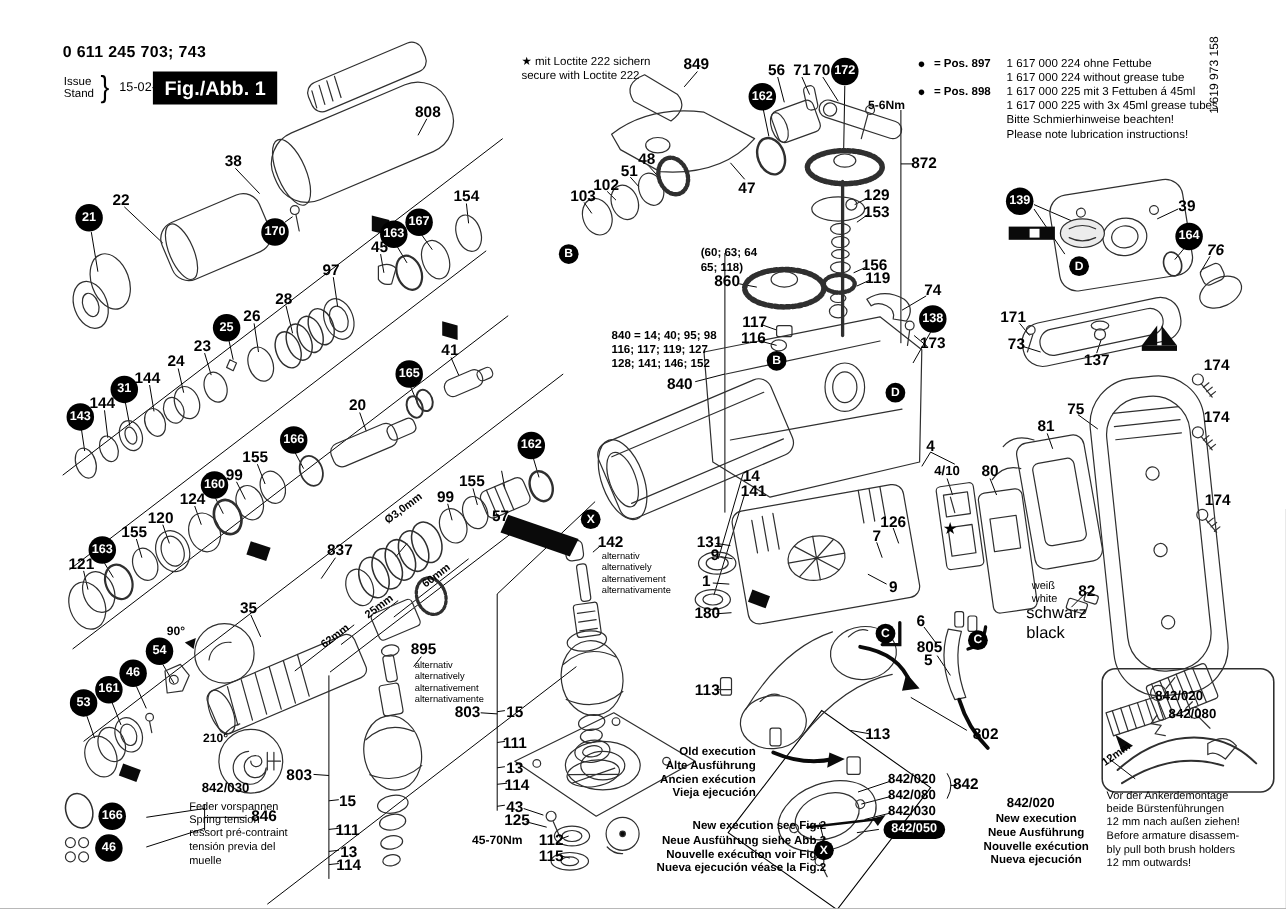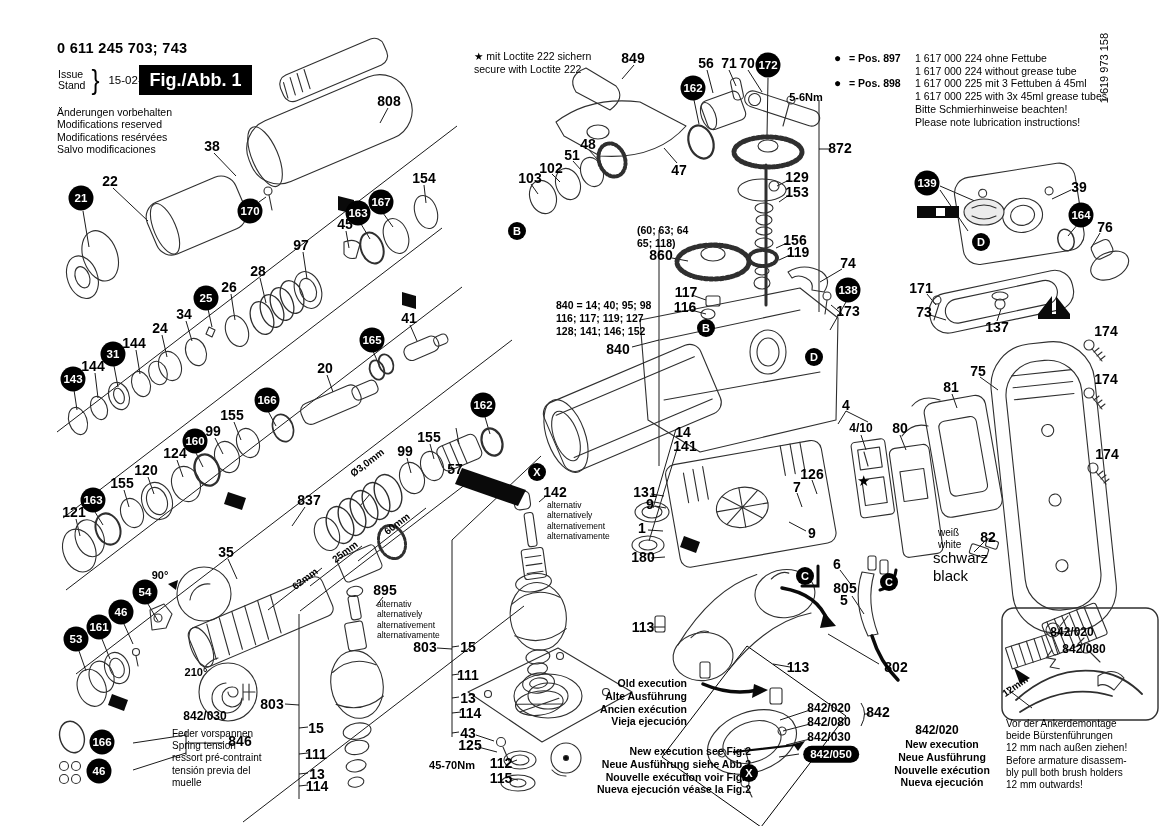--- a/index.html
+++ b/index.html
@@ -551,26 +551,20 @@
     <span class="issue-words">
       <span>Issue</span>
       <span>Stand</span>
     </span>
     <span class="issue-brace">}</span>
     <span class="issue-date">15-02-10</span>
   </div>
 
   <div class="fig-box">Fig./Abb. 1</div>
 
-  <div class="mods">
-    <div>Änderungen vorbehalten</div>
-    <div>Modifications reserved</div>
-    <div>Modifications resérvées</div>
-    <div>Salvo modificaciones</div>
-  </div>
 
   <div class="legend" id="legend-rows">
       <div class="legrow">
         <span class="lb">●</span>
         <span class="lp">= Pos. 897</span>
         <span class="lt">1 617 000 224 ohne Fettube</span>
       </div>
       <div class="legrow">
         <span class="lb"></span>
         <span class="lp"></span>
@@ -605,21 +599,21 @@
       <div class="co k-c" style="left: 81px; top: 198px;">21</div>
       <div class="co k-c" style="left: 250px; top: 211px;">170</div>
       <div class="co k-p" style="left: 424px; top: 178px;">154</div>
       <div class="co k-c" style="left: 381px; top: 202px;">167</div>
       <div class="co k-c" style="left: 358px; top: 213px;">163</div>
       <div class="co k-p" style="left: 345px; top: 224px;">45</div>
       <div class="co k-p" style="left: 301px; top: 245px;">97</div>
       <div class="co k-p" style="left: 258px; top: 271px;">28</div>
       <div class="co k-p" style="left: 229px; top: 287px;">26</div>
       <div class="co k-c" style="left: 206px; top: 298px;">25</div>
-      <div class="co k-p" style="left: 184px; top: 314px;">34</div>
+      <div class="co k-p" style="left: 184px; top: 314px;">23</div>
       <div class="co k-p" style="left: 160px; top: 328px;">24</div>
       <div class="co k-p" style="left: 134px; top: 343px;">144</div>
       <div class="co k-c" style="left: 113px; top: 354px;">31</div>
       <div class="co k-p" style="left: 93px; top: 366px;">144</div>
       <div class="co k-c" style="left: 73px; top: 379px;">143</div>
       <div class="co k-p" style="left: 409px; top: 318px;">41</div>
       <div class="co k-c" style="left: 372px; top: 340px;">165</div>
       <div class="co k-p" style="left: 325px; top: 368px;">20</div>
       <div class="co k-c" style="left: 267px; top: 400px;">166</div>
       <div class="co k-p" style="left: 232px; top: 415px;">155</div>
@@ -714,21 +708,21 @@
       <div class="co k-p" style="left: 844px; top: 600px;">5</div>
       <div class="co k-p" style="left: 988px; top: 537px;">82</div>
       <div class="co k-p" style="left: 951px; top: 387px;">81</div>
       <div class="co k-p" style="left: 978px; top: 371px;">75</div>
       <div class="co k-p" style="left: 997px; top: 327px;">137</div>
       <div class="co k-p" style="left: 924px; top: 312px;">73</div>
       <div class="co k-p" style="left: 921px; top: 288px;">171</div>
       <div class="co k-c" style="left: 927px; top: 183px;">139</div>
       <div class="co k-p" style="left: 1079px; top: 187px;">39</div>
       <div class="co k-c" style="left: 1081px; top: 215px;">164</div>
-      <div class="co k-p" style="left: 1105px; top: 227px;">76</div>
+      <div class="co k-p" style="left: 1105px; top: 227px; font-style: italic;">76</div>
       <div class="co k-p" style="left: 1106px; top: 331px;">174</div>
       <div class="co k-p" style="left: 1106px; top: 379px;">174</div>
       <div class="co k-p" style="left: 1107px; top: 454px;">174</div>
       <div class="co k-p" style="left: 896px; top: 667px;">802</div>
       <div class="co k-p" style="left: 878px; top: 712px;">842</div>
       <div class="co k-p2" style="left: 829px; top: 708px;">842/020</div>
       <div class="co k-p2" style="left: 829px; top: 722px;">842/080</div>
       <div class="co k-p2" style="left: 829px; top: 737px;">842/030</div>
       <div class="co k-pill" style="left: 831px; top: 754px;">842/050</div>
       <div class="co k-p2" style="left: 937px; top: 730px;">842/020</div>

